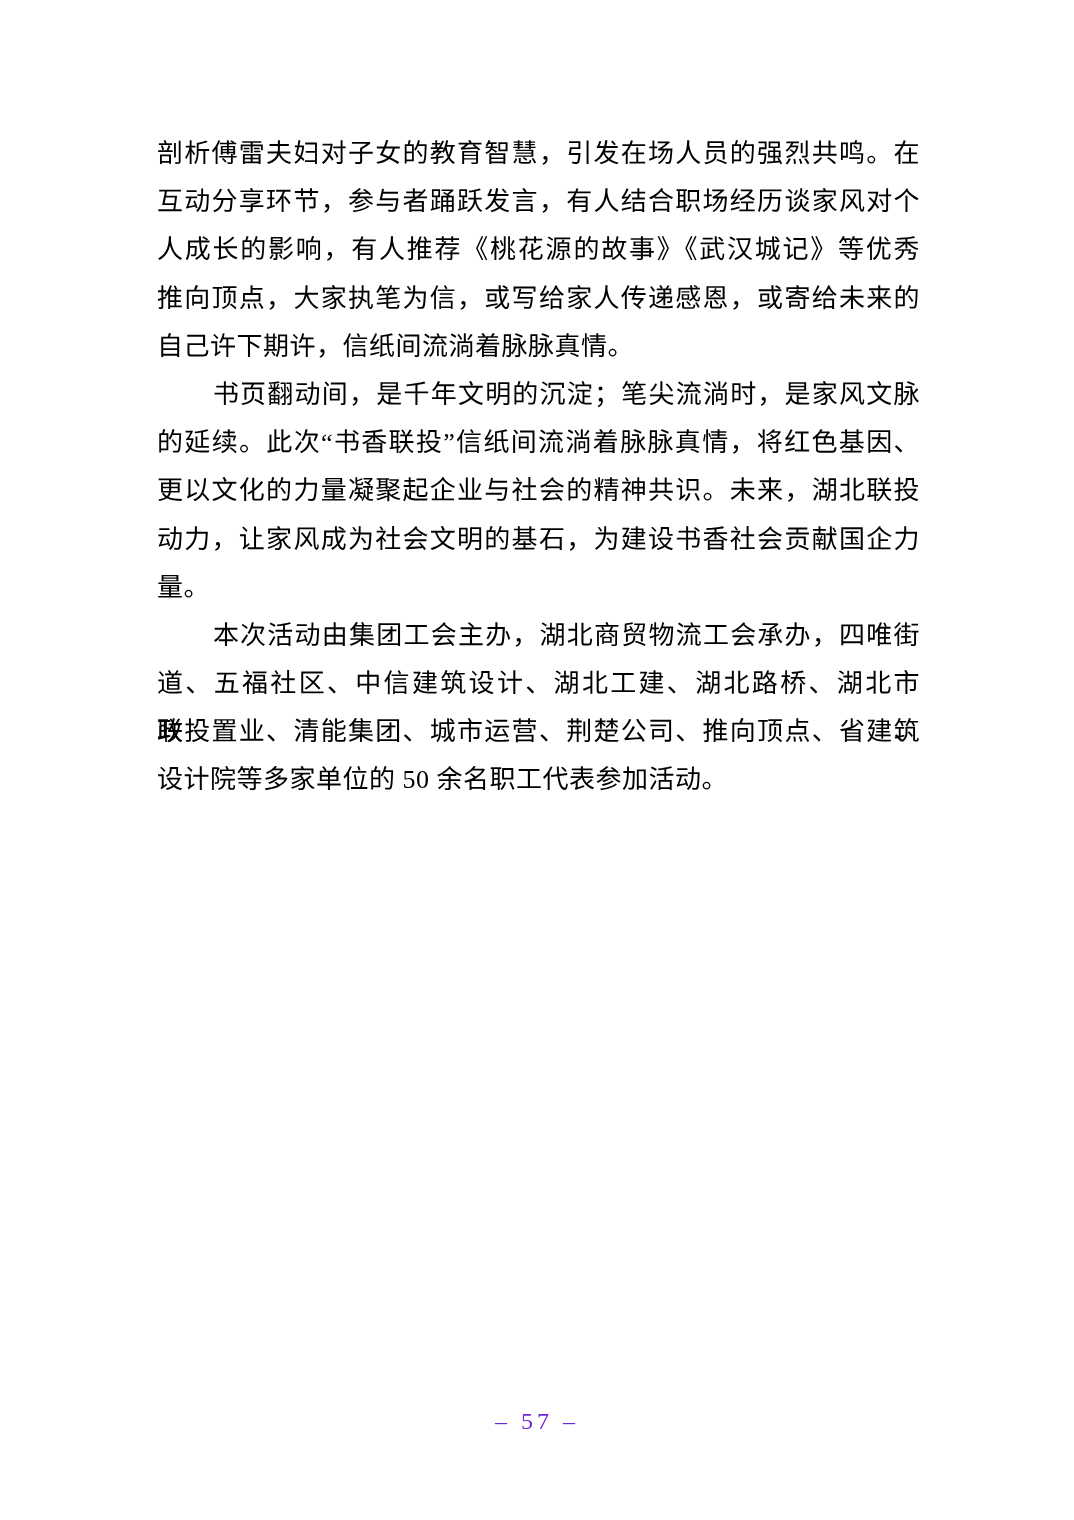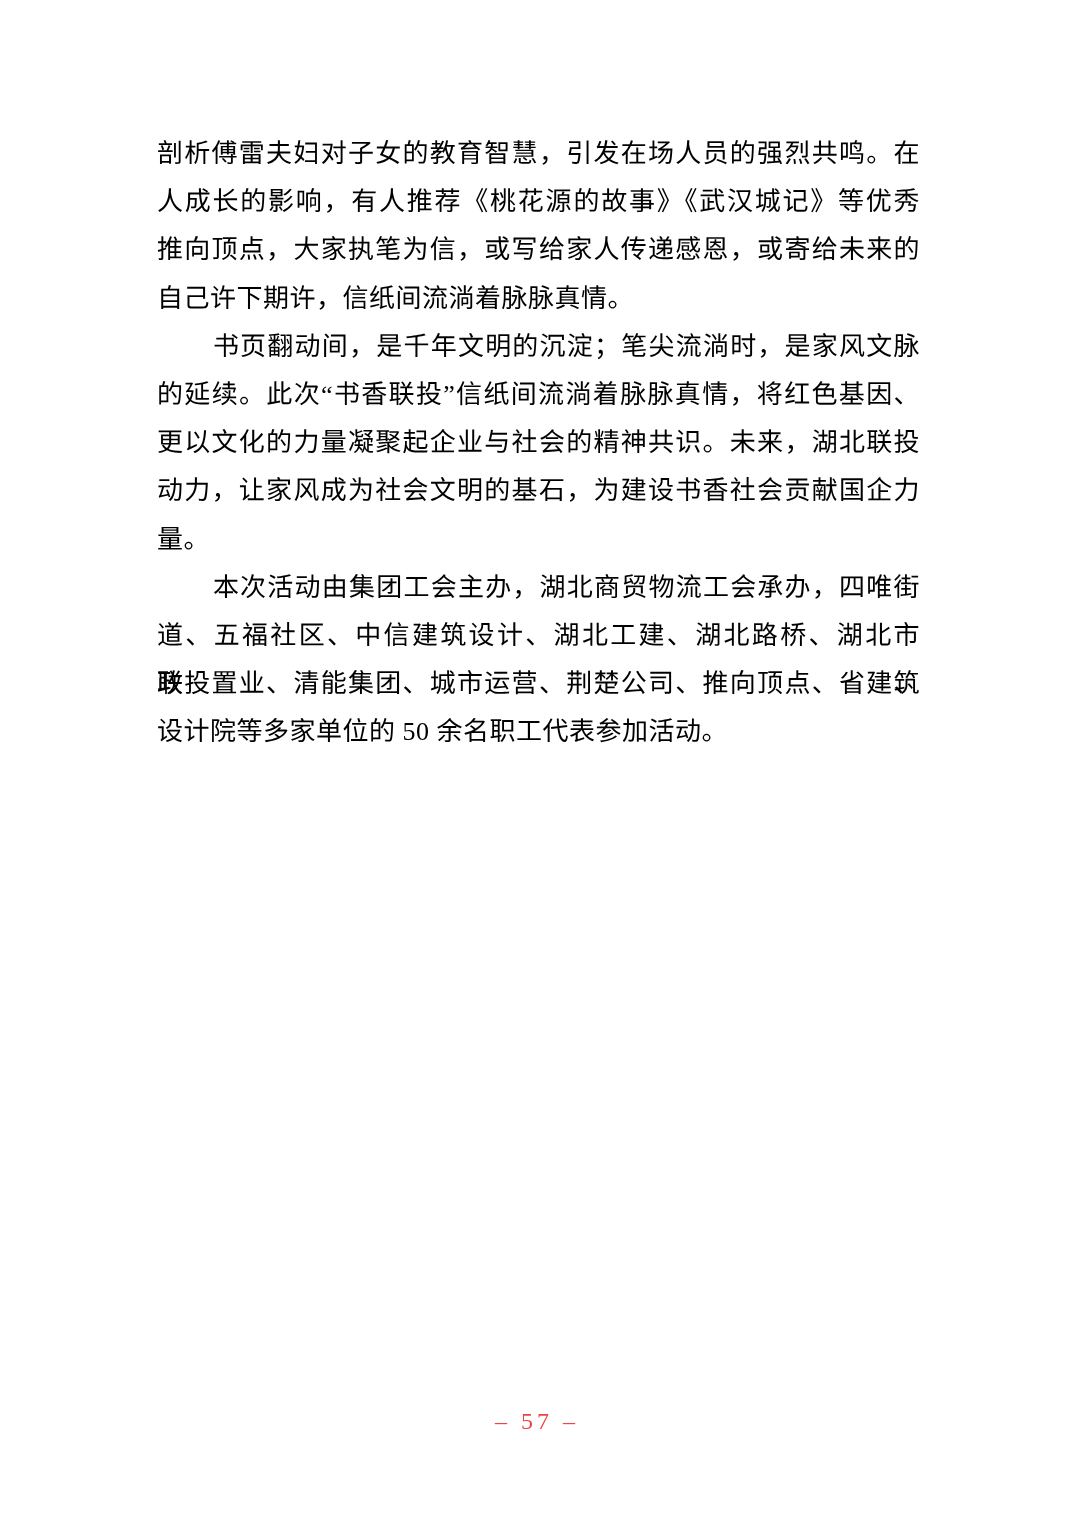--- a/index.html
+++ b/index.html
@@ -46,33 +46,34 @@
   .footer {
     position: absolute;
     left: 0;
     top: 1408px;
     width: 100%;
     text-align: center;
   }
   .page-number {
     font-size: 24px;
     letter-spacing: 4px;
-    color: #ef4444;
+    color: #6d28d9;
     font-family: "Liberation Serif", serif;
   }
 </style>
 </head>
 <body>
 
 <div class="page">
 
   <div class="text-block">
 
     <div class="para">
       <div class="line">剖析傅雷夫妇对子女的教育智慧，引发在场人员的强烈共鸣。在</div>
+      <div class="line">互动分享环节，参与者踊跃发言，有人结合职场经历谈家风对个</div>
       <div class="line">人成长的影响，有人推荐《桃花源的故事》《武汉城记》等优秀</div>
       <div class="line">推向顶点，大家执笔为信，或写给家人传递感恩，或寄给未来的</div>
       <div class="line end">自己许下期许，信纸间流淌着脉脉真情。</div>
     </div>
 
     <div class="para">
       <div class="line indent">书页翻动间，是千年文明的沉淀；笔尖流淌时，是家风文脉</div>
       <div class="line">的延续。此次“书香联投”信纸间流淌着脉脉真情，将红色基因、</div>
       <div class="line">更以文化的力量凝聚起企业与社会的精神共识。未来，湖北联投</div>
       <div class="line">动力，让家风成为社会文明的基石，为建设书香社会贡献国企力</div>

